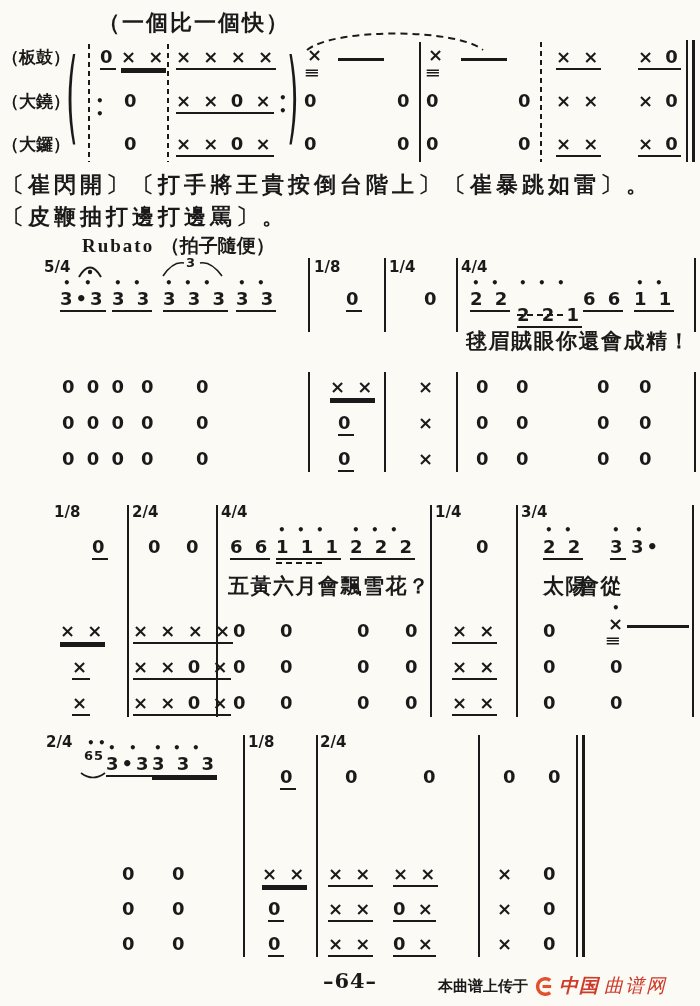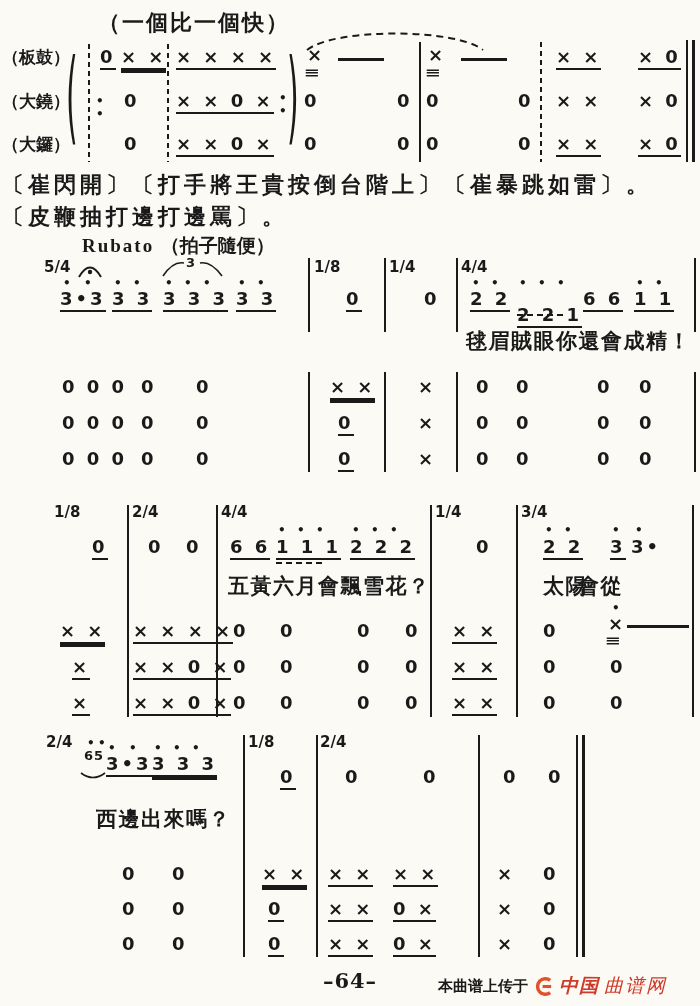--- a/index.html
+++ b/index.html
@@ -56,21 +56,20 @@
 
   <div class="abs stage" id="stage1">〔崔閃開〕〔打手將王貴按倒台階上〕〔崔暴跳如雷〕。</div>
   <div class="abs stage" id="stage2">〔皮鞭抽打邊打邊罵〕。</div>
 
   <div class="abs" id="rubato"><span class="en">Rubato</span> <span class="cjk">（拍子隨便）</span></div>
 
   <div class="abs lyr" id="lyr2">毬眉賊眼你還會成精！</div>
   <div class="abs lyr" id="lyr3">五黃六月會飄雪花？</div>
   <div class="abs lyr" id="lyr4">太陽</div>
   <div class="abs lyr" id="lyr5">會從</div>
-  <div class="abs lyr" id="lyr6">西邊出來嗎？</div>
 
   <div id="score">
       <span class="tok paren" style="left: 66px; top: 46px; color: rgb(26, 26, 26);">(</span>
       <span class="tok paren" style="left: 287px; top: 46px; color: rgb(26, 26, 26);">)</span>
       <div class="ln vl-d" style="width: 2px; height: 118px; left: 88px; top: 44px; color: rgb(26, 26, 26);"></div>
       <div class="ln vl-d" style="width: 2px; height: 118px; left: 167px; top: 44px; color: rgb(26, 26, 26);"></div>
       <span class="tok rd" style="left: 96px; top: 95px; color: rgb(26, 26, 26);">•</span>
       <span class="tok rd" style="left: 96px; top: 108px; color: rgb(26, 26, 26);">•</span>
       <span class="tok rd" style="left: 279px; top: 92px; color: rgb(26, 26, 26);">•</span>
       <span class="tok rd" style="left: 279px; top: 105px; color: rgb(26, 26, 26);">•</span>

